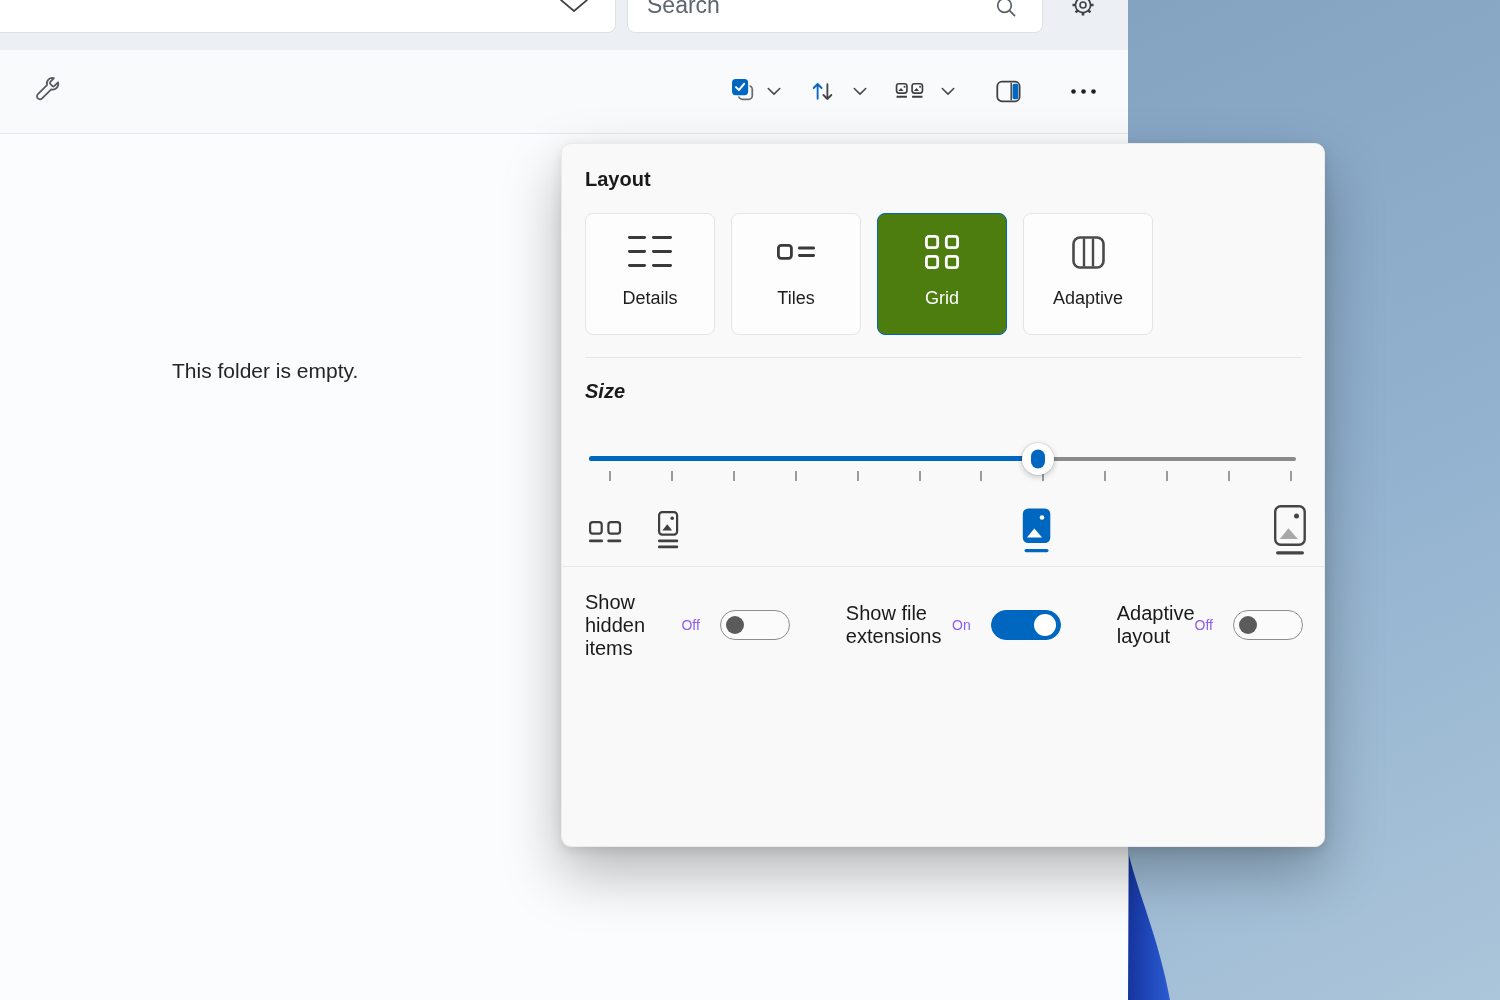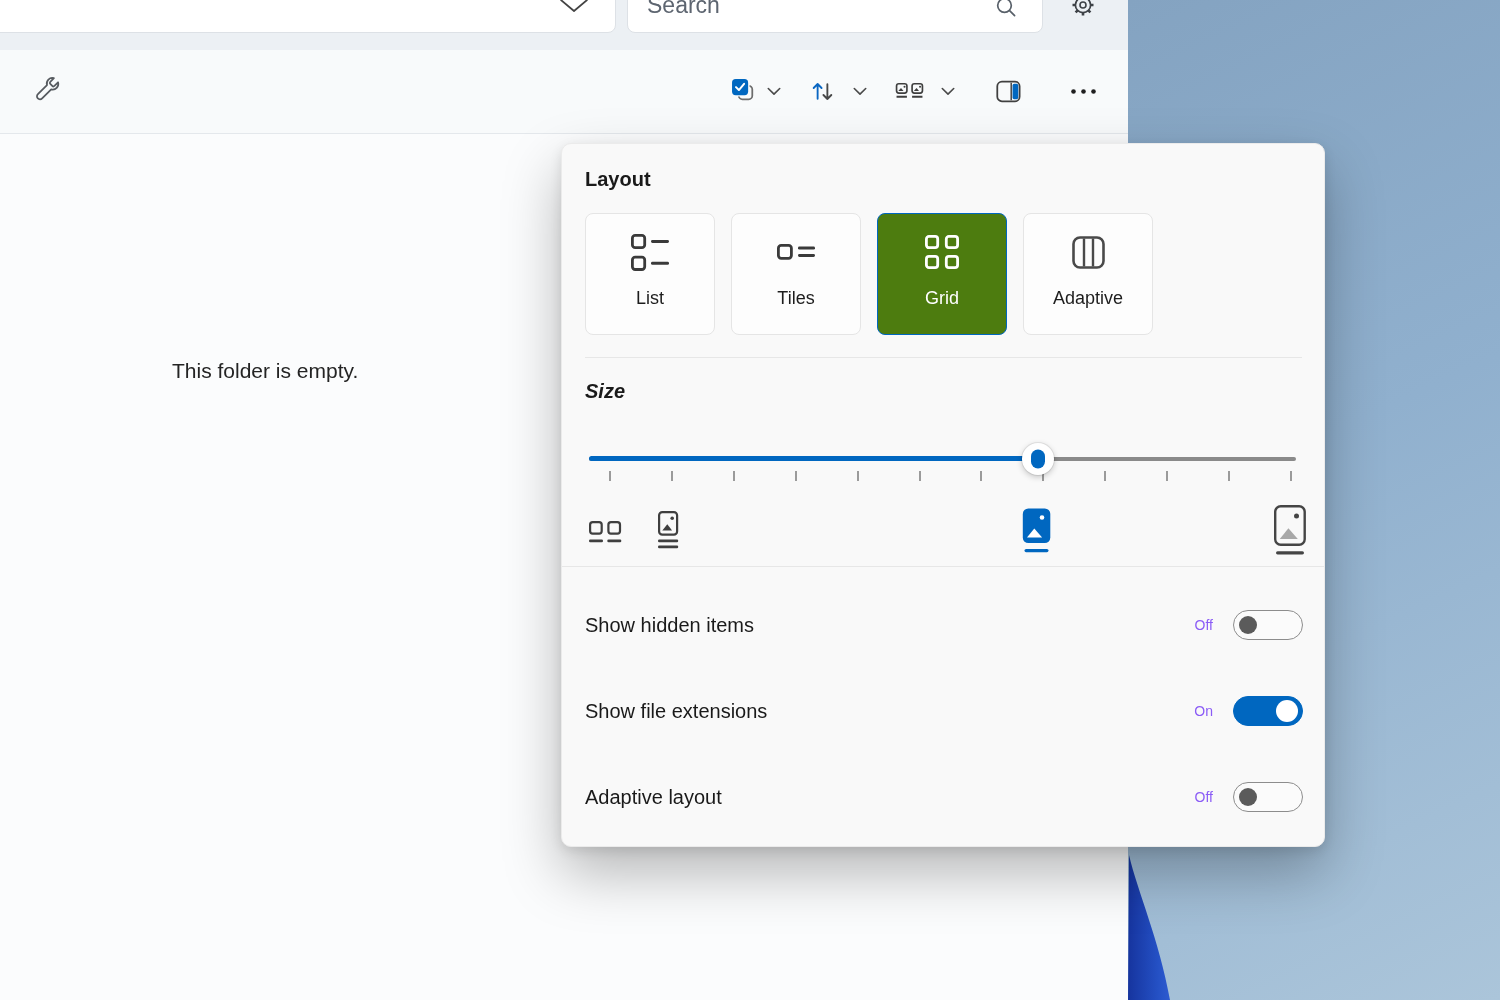--- a/index.html
+++ b/index.html
@@ -58,21 +58,21 @@
   .tick{width:2px;height:10px;background:#9b9b9b;}
   .thumb{position:absolute;top:2px;width:32px;height:32px;margin-left:-16px;background:#fff;border-radius:50%;
     box-shadow:0 0 0 1px rgba(0,0,0,.07),0 2px 6px rgba(0,0,0,.22);}
   .thumb::after{content:'';position:absolute;left:50%;top:50%;transform:translate(-50%,-50%);
     width:14px;height:19px;border-radius:7px;background:#0067c0;}
   .size-icons{position:relative;height:60px;}
   .size-ic{position:absolute;display:flex;}
   .si-small{left:27px;top:18px;} .si-medium{left:96px;top:8px;}
   .si-large{left:460px;top:5px;} .si-xl{left:712px;top:2px;}
 
-  .sec-toggles{padding:43px 21px 0 23px;display:flex;flex-direction:column;gap:56px;}
+  .sec-toggles{padding:43px 21px 0 23px;display:flex;flex-direction:row;gap:56px;}
   .trow{display:flex;align-items:center;height:30px;}
   .trow-label{font-size:20px;color:#1a1a1a;}
   .trt{margin-left:auto;display:flex;align-items:center;gap:20px;}
   .tstate{font-size:14px;color:#8b5cf6;}
   .toggle{position:relative;width:70px;height:30px;box-sizing:border-box;border-radius:15px;
     border:1px solid #8d8d8d;background:#fbfbfb;cursor:default;}
   .toggle .knob{position:absolute;left:5px;top:50%;transform:translateY(-50%);
     width:18px;height:18px;border-radius:50%;background:#5b5b5b;}
   .toggle.on{background:#0067c0;border-color:#0067c0;}
   .toggle.on .knob{left:auto;right:4px;width:22px;height:22px;background:#fff;}
@@ -191,36 +191,36 @@
 
     <div class="empty-text">This folder is empty.</div>
   </div>
 
   <div class="flyout">
 
     <div class="sec-layout">
       <div class="fly-title">Layout</div>
       <div class="layout-row">
 
-
         <div class="layout-btn">
           <span class="lb-ic">
-            <svg width="38" height="37" viewBox="0 0 38 37">
-              <g fill="none" stroke="#3a3a3a" stroke-width="2.8">
-                <rect x="1.4" y="1.4" width="12.3" height="12.3" rx="2.8"></rect>
-                <rect x="1.4" y="23.2" width="12.3" height="12.3" rx="2.8"></rect>
+            <svg width="44" height="32" viewBox="0 0 44 32">
+              <g fill="#3a3a3a" class="fillpart">
+                <rect x="0" y="0" width="18" height="3" rx="1.4"></rect>
+                  <rect x="24" y="0" width="20" height="3" rx="1.4"></rect>
+                <rect x="0" y="14" width="18" height="3" rx="1.4"></rect>
+                  <rect x="24" y="14" width="20" height="3" rx="1.4"></rect>
+                <rect x="0" y="28" width="18" height="3" rx="1.4"></rect>
+                  <rect x="24" y="28" width="20" height="3" rx="1.4"></rect>
               </g>
-              <g fill="#3a3a3a" class="fillpart">
-                <rect x="20" y="6" width="18" height="3" rx="1.4"></rect>
-                  <rect x="20" y="27.8" width="18" height="3" rx="1.4"></rect>
-              </g>
             </svg>
           </span>
-          <span class="lb-label">List</span>
+          <span class="lb-label">Details</span>
         </div>
+
 
         <div class="layout-btn">
           <span class="lb-ic">
             <svg width="38" height="17" viewBox="0 0 38 17">
               <rect x="1.4" y="1.4" width="13" height="13" rx="2.8" fill="none" stroke="#3a3a3a" stroke-width="2.8"></rect>
               <g fill="#3a3a3a" class="fillpart">
                 <rect x="21" y="2.6" width="17" height="3" rx="1.4"></rect>
                   <rect x="21" y="10" width="17" height="3" rx="1.4"></rect>
               </g>
             </svg>

